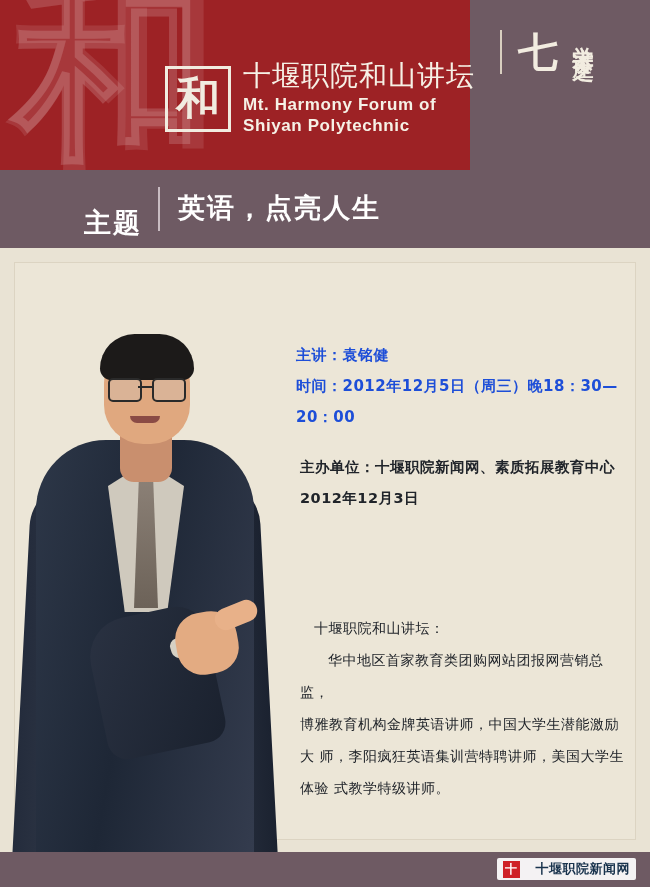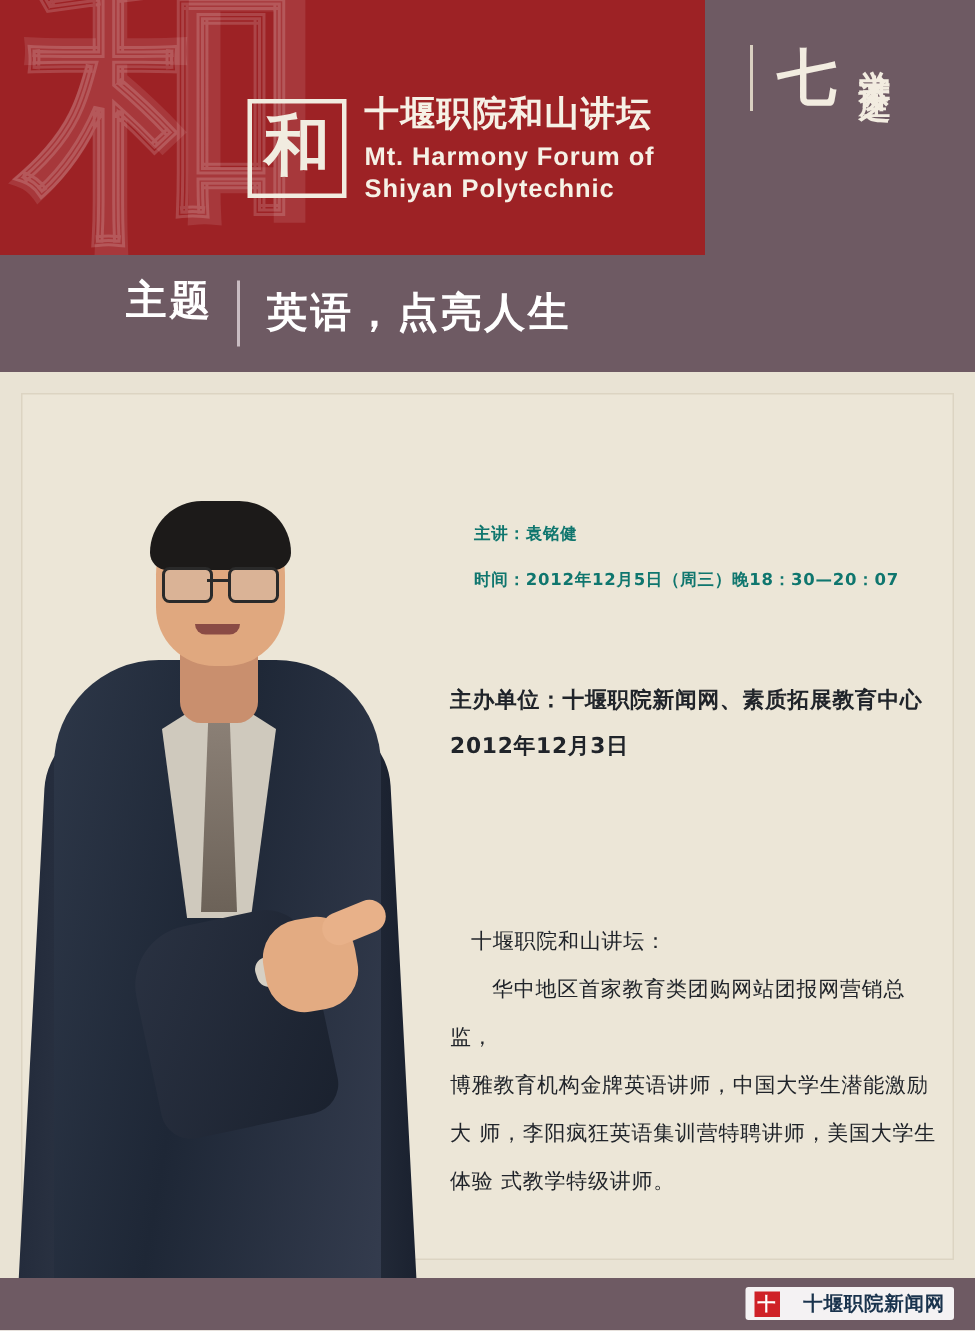--- a/index.html
+++ b/index.html
@@ -80,22 +80,22 @@
     line-height: 58px;
     text-align: center;
     margin-right: 12px;
     margin-top: 4px;
   }
   .logo-text {
     color: #f6f1e6;
   }
   .logo-cn {
     font-family: "DejaVu Sans", sans-serif;
-    font-size: 23px;
-    font-weight: bold;
+    font-size: 28px;
+    font-weight: normal;
     letter-spacing: 1px;
     line-height: 28px;
     white-space: nowrap;
   }
   .logo-en1, .logo-en2 {
     font-family: "Liberation Sans", sans-serif;
     font-size: 17px;
     font-weight: bold;
     letter-spacing: 0.6px;
     line-height: 21px;
@@ -138,21 +138,21 @@
   .theme-band {
     position: absolute;
     left: 0; top: 170px;
     width: 650px;
     height: 78px;
     background: #6e5a63;
   }
   .theme-label {
     position: absolute;
     left: 84px;
-    top: 182px;
+    top: 205px;
     color: #ffffff;
     font-family: Liberation Serif, serif;
     font-size: 27px;
     font-weight: bold;
     letter-spacing: 2px;
   }
   .theme-divider {
     position: absolute;
     left: 158px;
     top: 187px;
@@ -337,26 +337,26 @@
     width: 44px;
     height: 22px;
     background: #e8b189;
     border-radius: 12px;
     transform: rotate(-22deg);
   }
 
   
   .info {
     position: absolute;
-    left: 316px;
+    left: 296px;
     top: 340px;
     width: 330px;
-    color: #0f766e;
-    font-family: "DejaVu Sans", sans-serif;
-    font-size: 11px;
+    color: #1d4ed8;
+    font-family: "DejaVu Sans", sans-serif;
+    font-size: 15px;
     font-weight: bold;
     line-height: 31px;
     letter-spacing: 0.5px;
   }
   .info2 {
     position: absolute;
     left: 300px;
     top: 452px;
     width: 340px;
     color: #20242a;
@@ -467,21 +467,21 @@
     <div class="ph-bridge"></div>
     <div class="ph-mouth"></div>
     <div class="ph-arm"></div>
     <div class="ph-cuff"></div>
     <div class="ph-hand"></div>
     <div class="ph-finger"></div>
   </div>
 
   <div class="info">
     <div>主讲：袁铭健</div>
-    <div>时间：2012年12月5日（周三）晚18：30—20：07</div>
+    <div>时间：2012年12月5日（周三）晚18：30—20：00</div>
   </div>
 
   <div class="info2">
     <div>主办单位：十堰职院新闻网、素质拓展教育中心</div>
     <div>2012年12月3日</div>
   </div>
 
   <div class="bio">
     <span class="title-line">十堰职院和山讲坛：</span>
     <span class="indent">华中地区首家教育类团购网站团报网营销总监，</span>

